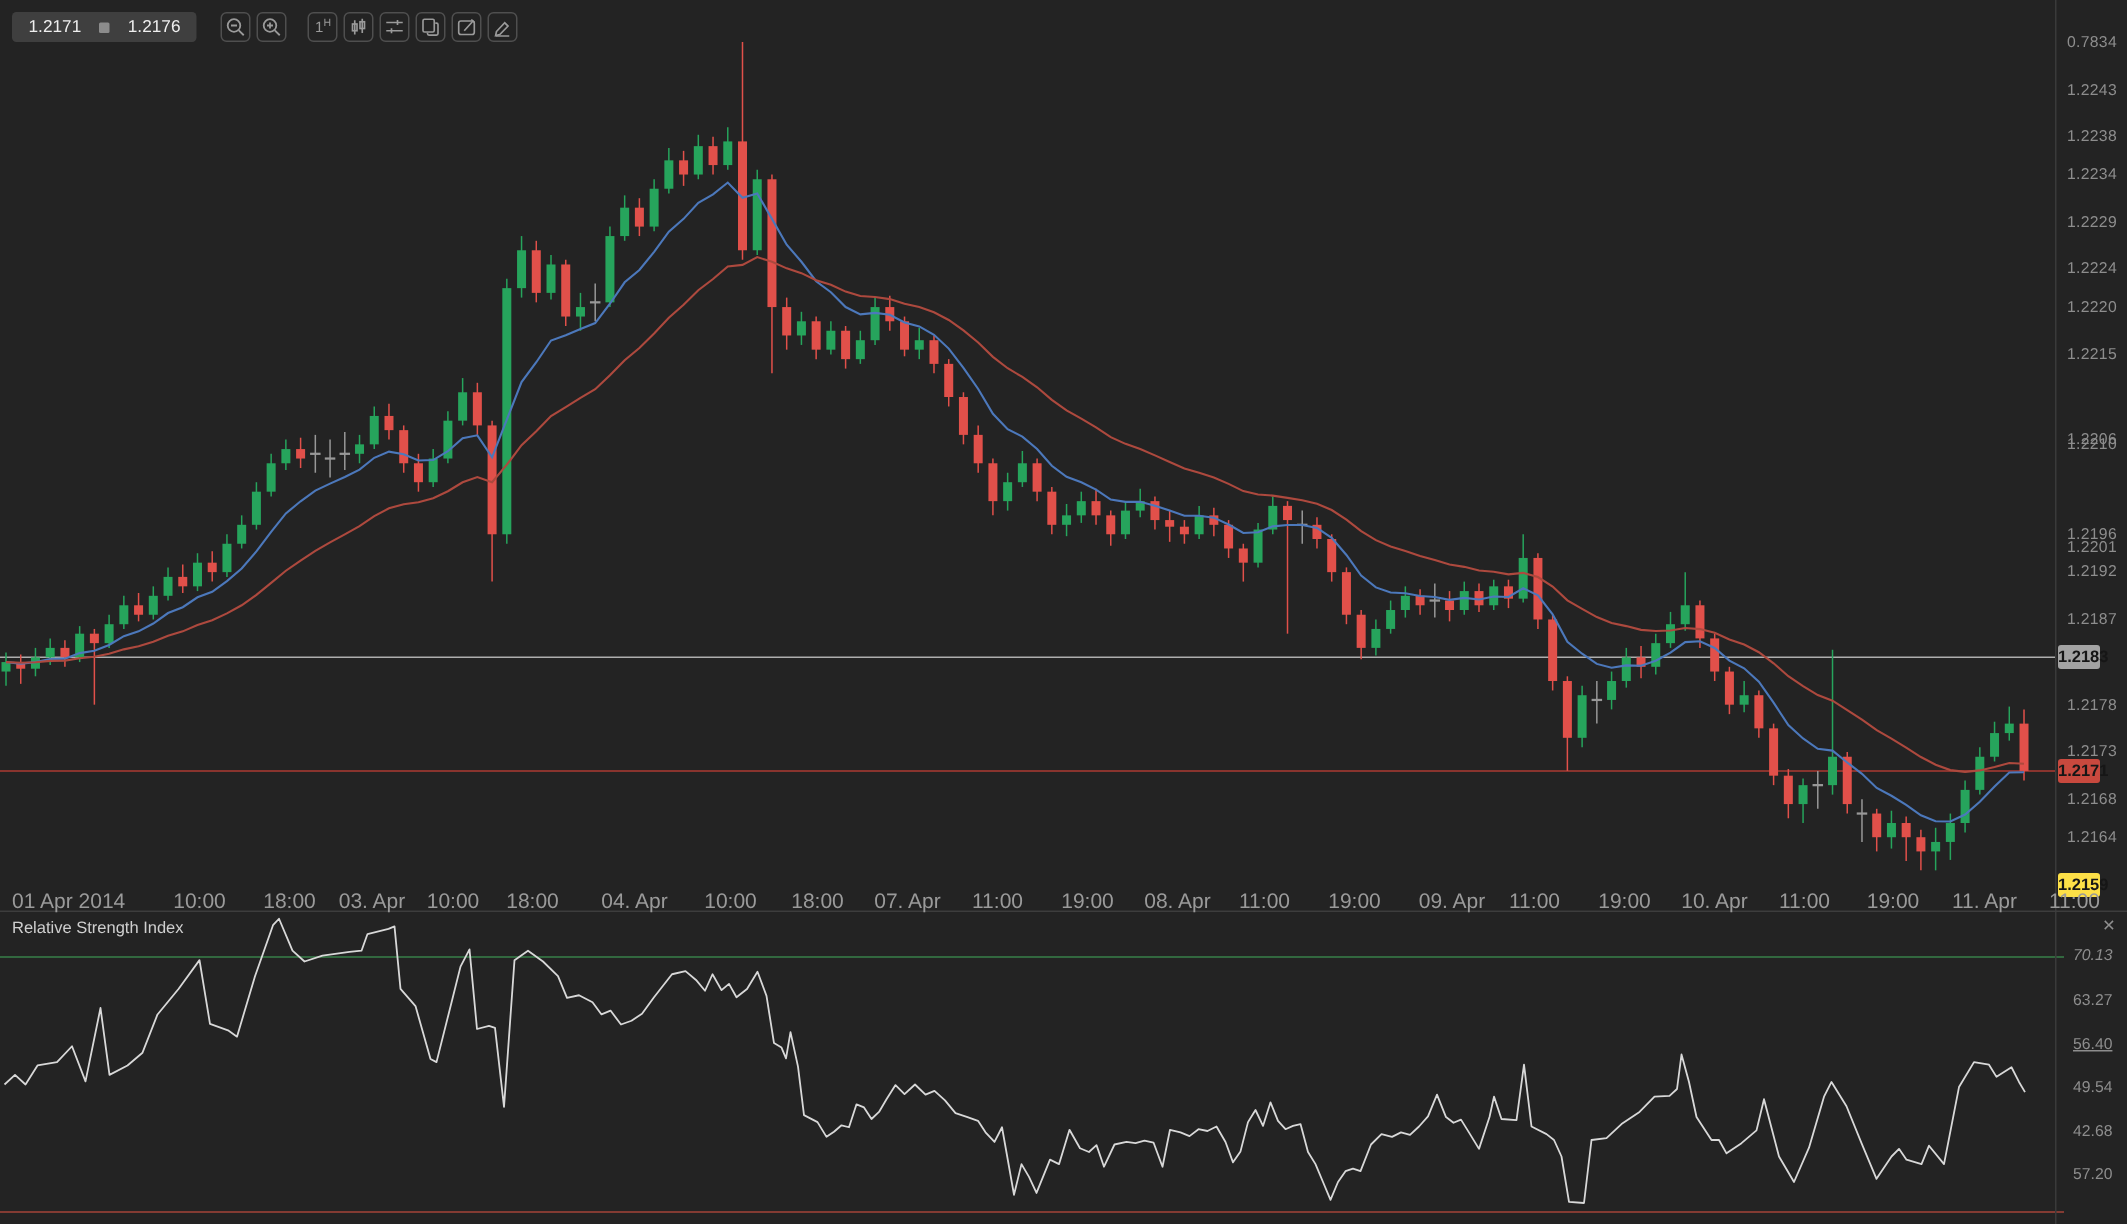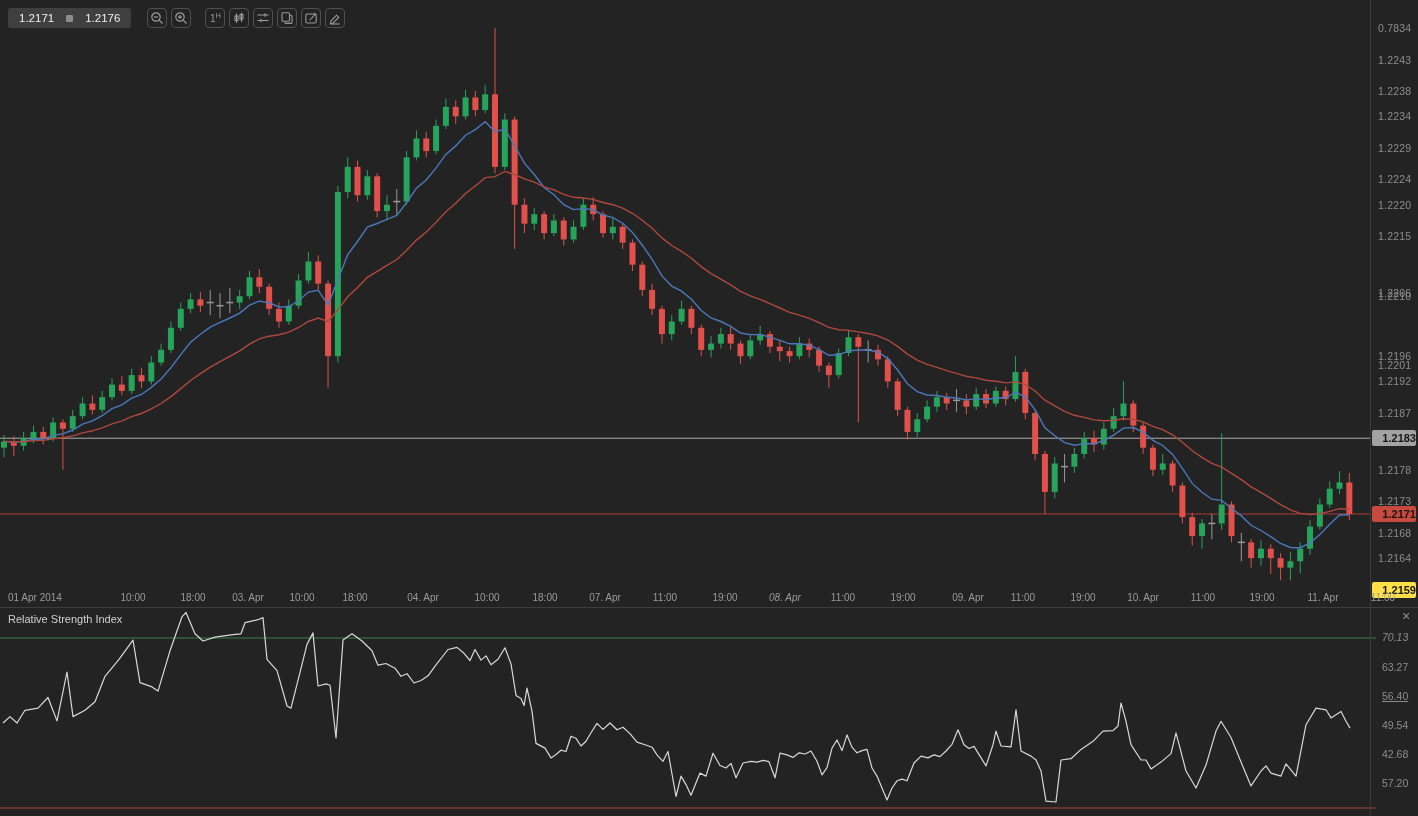--- a/index.html
+++ b/index.html
@@ -3,23 +3,23 @@
 <meta charset="utf-8">
 <style>
   html,body{margin:0;padding:0;background:#232323;}
   #app{position:relative;width:1418px;height:816px;overflow:hidden;background:#232323;
        font-family:"Liberation Sans",sans-serif;}
   #chart-svg{position:absolute;left:0;top:0;}
   #vline{position:absolute;left:1370px;top:0;width:1px;height:816px;background:#3a3a3a;}
   #pane-sep{position:absolute;left:0;top:607px;width:1418px;height:1px;background:#3d3d3d;}
   .axis-label{position:absolute;left:1378px;font-size:10.5px;color:#8d8d8d;letter-spacing:.2px;}
   .rsi-label{position:absolute;left:1382px;font-size:10.5px;color:#8d8d8d;}
-  .badge{position:absolute;left:1372px;width:44px;text-align:right;font-size:11px;font-weight:700;
+  .badge{position:absolute;left:1372px;width:28px;text-align:left;font-size:11px;font-weight:700;
          border-radius:2px;padding:2px 0;line-height:12px;}
-  .time-label{position:absolute;font-size:10px;color:#9a9a9a;transform:translateX(-50%);white-space:nowrap;}
+  .time-label{position:absolute;font-size:14px;color:#9a9a9a;transform:translateX(-50%);white-space:nowrap;}
   .time-label.left{transform:none;}
   #time-axis{position:absolute;left:0;top:592px;width:1370px;height:15px;}
   #toolbar{position:absolute;left:8px;top:8px;display:flex;align-items:center;}
   #quote{display:flex;align-items:center;background:#3f3f3f;border-radius:3px;height:20px;
          padding:0 11px;color:#efefef;font-size:11.5px;cursor:pointer;}
   #quote .sq{display:inline-block;width:7px;height:7px;background:#8c8c8c;border-radius:1px;margin:0 12px;}
   #tbuttons{display:flex;align-items:center;margin-left:12px;}
   .tbtn{width:20px;height:20px;border:1px solid #4f4f4f;border-radius:4px;margin-left:4px;
         display:flex;align-items:center;justify-content:center;color:#9a9a9a;cursor:pointer;
         box-sizing:border-box;background:transparent;}
@@ -355,21 +355,21 @@
       <div class="time-label" style="left: 193px;">18:00</div>
       <div class="time-label" style="left: 248px;">03. Apr</div>
       <div class="time-label" style="left: 302px;">10:00</div>
       <div class="time-label" style="left: 355px;">18:00</div>
       <div class="time-label" style="left: 423px;">04. Apr</div>
       <div class="time-label" style="left: 487px;">10:00</div>
       <div class="time-label" style="left: 545px;">18:00</div>
       <div class="time-label" style="left: 605px;">07. Apr</div>
       <div class="time-label" style="left: 665px;">11:00</div>
       <div class="time-label" style="left: 725px;">19:00</div>
-      <div class="time-label" style="left: 785px; font-style: italic;">08. Apr</div>
+      <div class="time-label" style="left: 785px;">08. Apr</div>
       <div class="time-label" style="left: 843px;">11:00</div>
       <div class="time-label" style="left: 903px;">19:00</div>
       <div class="time-label" style="left: 968px;">09. Apr</div>
       <div class="time-label" style="left: 1023px;">11:00</div>
       <div class="time-label" style="left: 1083px;">19:00</div>
       <div class="time-label" style="left: 1143px;">10. Apr</div>
       <div class="time-label" style="left: 1203px;">11:00</div>
       <div class="time-label" style="left: 1262px;">19:00</div>
       <div class="time-label" style="left: 1323px;">11. Apr</div>
       <div class="time-label" style="left: 1383px;">11:00</div>

